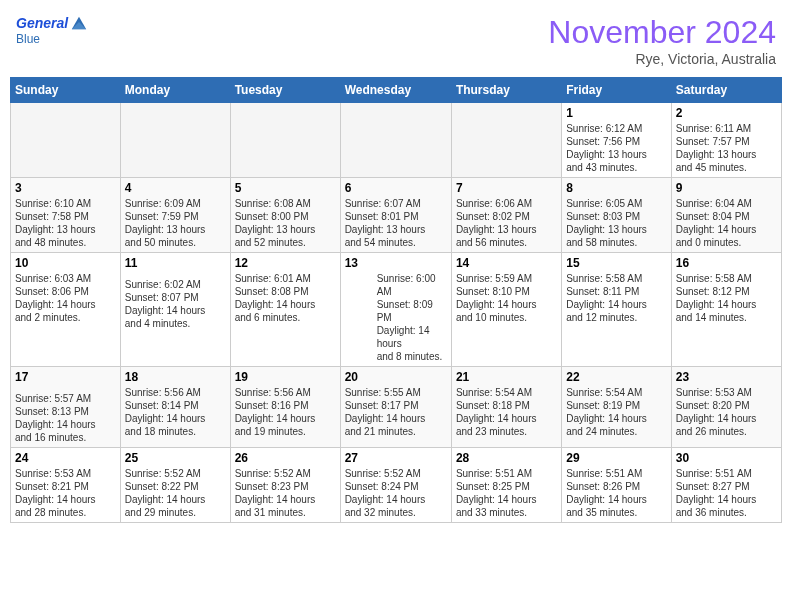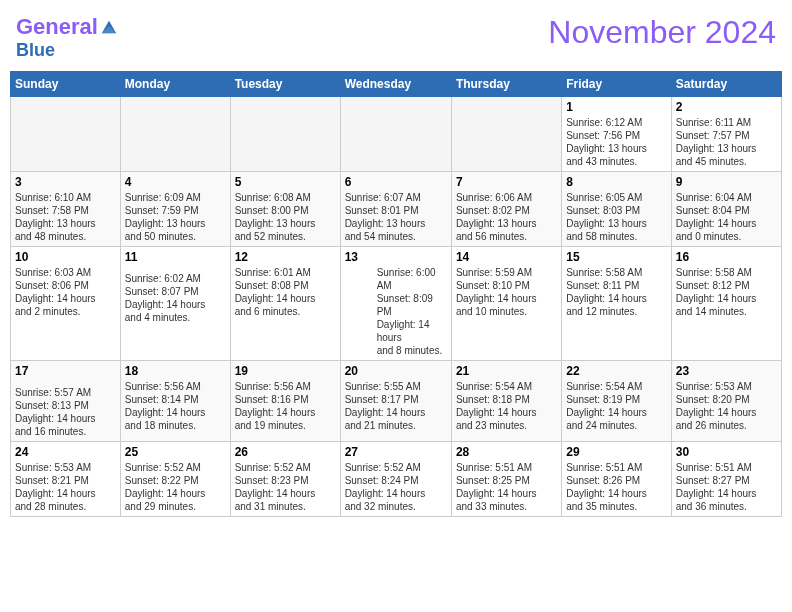--- a/index.html
+++ b/index.html
@@ -20,27 +20,28 @@
     .logo {
       display: flex;
       flex-direction: column;
       align-items: flex-start;
     }
     .logo-text {
       display: flex;
       align-items: center;
     }
     .logo-general {
-      font-size: 22px;
+      font-size: 14px;
       font-weight: bold;
-      color: #8b5cf6;
+      color: #1d4ed8;
+      font-style: italic;
     }
     .logo-blue {
-      font-size: 18px;
-      font-weight: bold;
+      font-size: 12px;
+      font-weight: normal;
       color: #2e6db4;
       text-align: center;
     }
     .logo-icon {
       width: 18px;
       height: 18px;
       margin-left: 2px;
     }
     .title-section {
       text-align: right;
@@ -103,20 +104,21 @@
       <span class="logo-general">General</span>
       <svg class="logo-icon" viewBox="0 0 20 18">
         <polygon points="2,16 10,2 18,16" fill="#2e6db4"></polygon>
         <polygon points="10,8 18,16 2,16" fill="#5b9bd5" opacity="0.6"></polygon>
       </svg>
     </div>
     <span class="logo-blue">Blue</span>
   </div>
   <div class="title-section">
     <div class="month-title">November 2024</div>
+    <div class="location">Rye, Victoria, Australia</div>
   </div>
 </div>
 
 <table class="calendar">
   <thead>
     <tr>
     <th>Sunday</th>
         <th>Monday</th>
         <th>Tuesday</th>
         <th>Wednesday</th>

